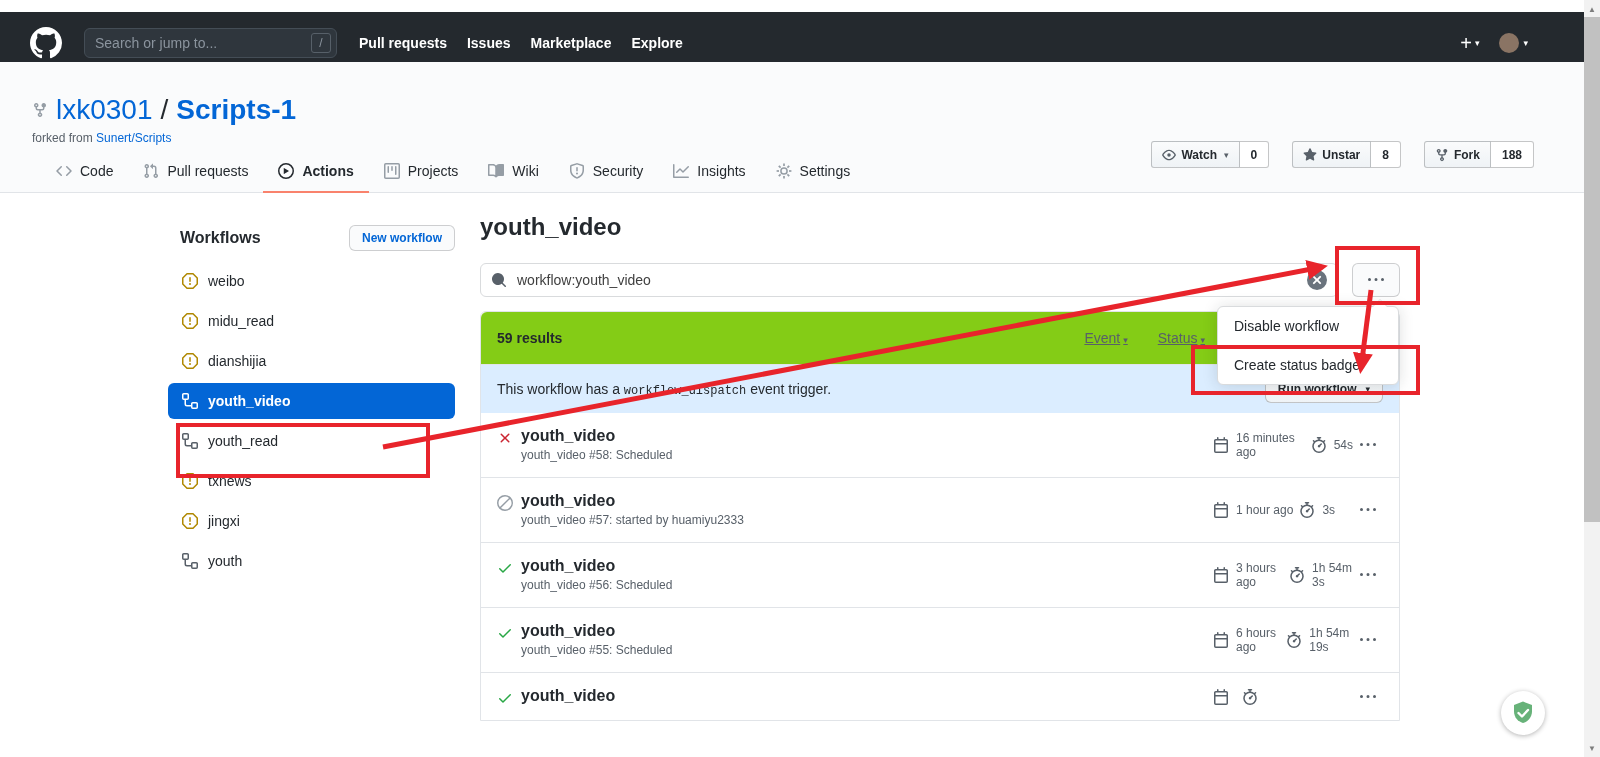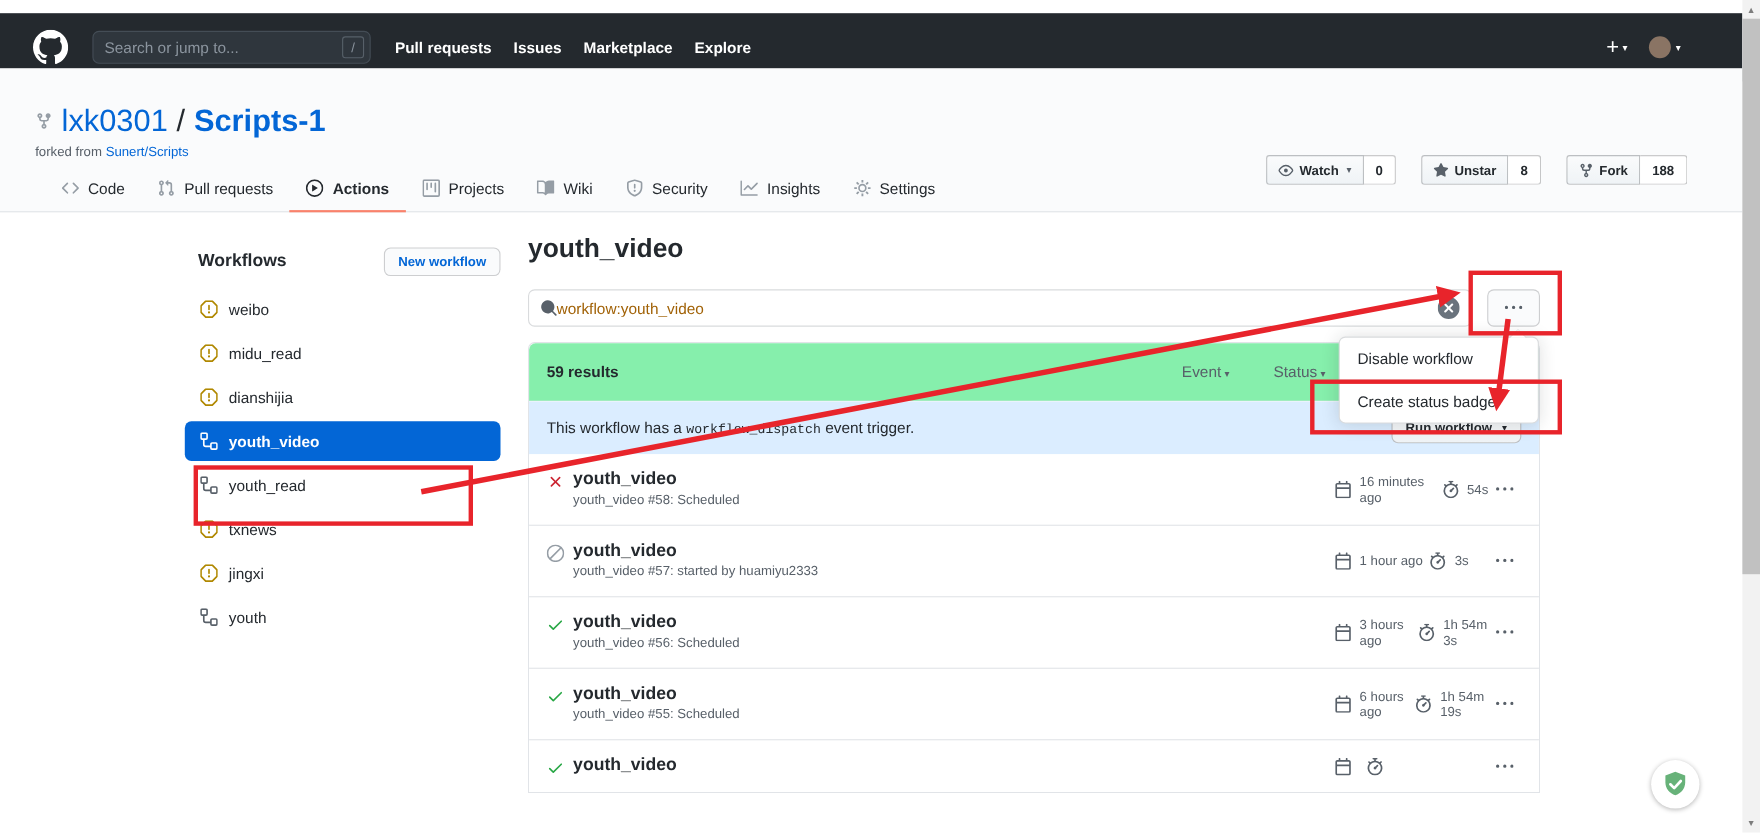--- a/index.html
+++ b/index.html
@@ -59,29 +59,29 @@
   .side-item[data-icon="warning"] .icon-warning{display:block;fill:var(--warning-yellow);}
   .side-item[data-icon="workflow"] .icon-workflow{display:block;fill:#586069;}
   .side-item[data-state="selected"]{background:var(--accent-blue);color:#fff;font-weight:700;}
   .side-item[data-state="selected"] .icon-workflow{fill:#fff;}
 
   
   .main{position:absolute;left:480px;top:213px;width:920px;}
   .main h2{font-size:24px;font-weight:700;}
   .search-row{margin-top:22px;display:flex;align-items:center;}
   .wf-search{position:relative;flex:1;height:34px;}
-  .wf-search input{width:100%;height:100%;border:1px solid #d9dbdd;border-radius:6px;font-size:14px;color:#a16207;padding:0 25px;font-family:inherit;outline:none;}
+  .wf-search input{width:100%;height:100%;border:1px solid #d9dbdd;border-radius:6px;font-size:14px;color:#404040;padding:0 36px;font-family:inherit;outline:none;}
   .search-glass{position:absolute;left:11px;top:9px;fill:#586069;}
   .clear-btn{position:absolute;right:11px;top:7px;cursor:pointer;fill:#6a737d;}
   .kebab-btn{margin-left:14px;width:48px;height:34px;background:#fafbfc;border:1px solid rgba(27,31,35,.2);border-radius:6px;display:flex;align-items:center;justify-content:center;cursor:pointer;}
   .kebab-btn svg{fill:#586069;}
   .results-card{margin-top:14px;border:1px solid #e1e4e8;border-radius:6px 6px 0 0;}
-  .results-header{display:flex;align-items:center;justify-content:space-between;background:#86efac;padding:18px 16px;border-bottom:1px solid #e1e4e8;border-radius:6px 6px 0 0;}
+  .results-header{display:flex;align-items:center;justify-content:space-between;background:#84cc16;padding:18px 16px;border-bottom:1px solid #e1e4e8;border-radius:6px 6px 0 0;}
   .results-count{font-size:14px;font-weight:700;}
-  .filters{display:flex;gap:40px;margin-right:178px;font-size:14px;color:#586069;}
+  .filters{display:flex;gap:30px;margin-right:178px;font-size:14px;color:#586069;text-decoration:underline;}
   .filter{cursor:pointer;white-space:nowrap;}
   .caret{font-size:9px;margin-left:3px;}
   .flash{background:var(--flash-blue-bg);padding:10px 16px;display:flex;align-items:center;}
   .flash-text{font-size:14px;color:#24292e;}
   .flash-text code{font-family:"Liberation Mono","DejaVu Sans Mono",monospace;font-size:12px;}
   .run-wf-btn{margin-left:auto;display:flex;align-items:center;gap:6px;font-size:12px;font-weight:700;color:#24292e;background:linear-gradient(#fafbfc,#eff3f6);border:1px solid rgba(27,31,35,.25);border-radius:6px;padding:6px 12px;cursor:pointer;font-family:inherit;}
   .run-row{display:flex;padding:14px 16px;border-top:1px solid #e1e4e8;background:#fff;}
   .run-row:first-of-type{border-top:none;}
   .status-icon{width:16px;height:16px;margin:3px 8px 0 0;flex:none;}
   .status-icon svg{display:none;}

